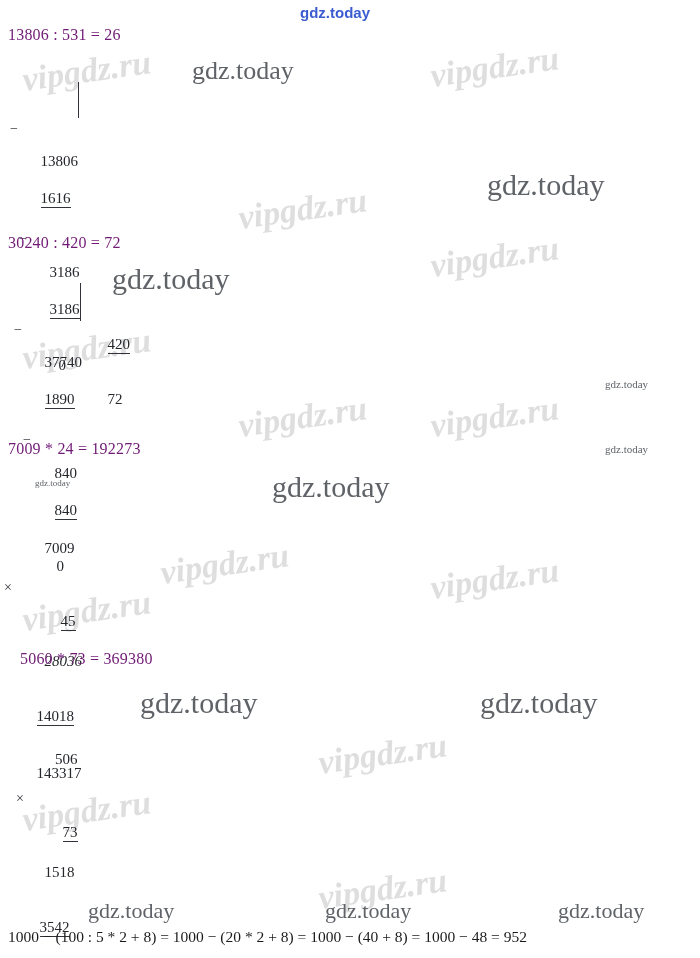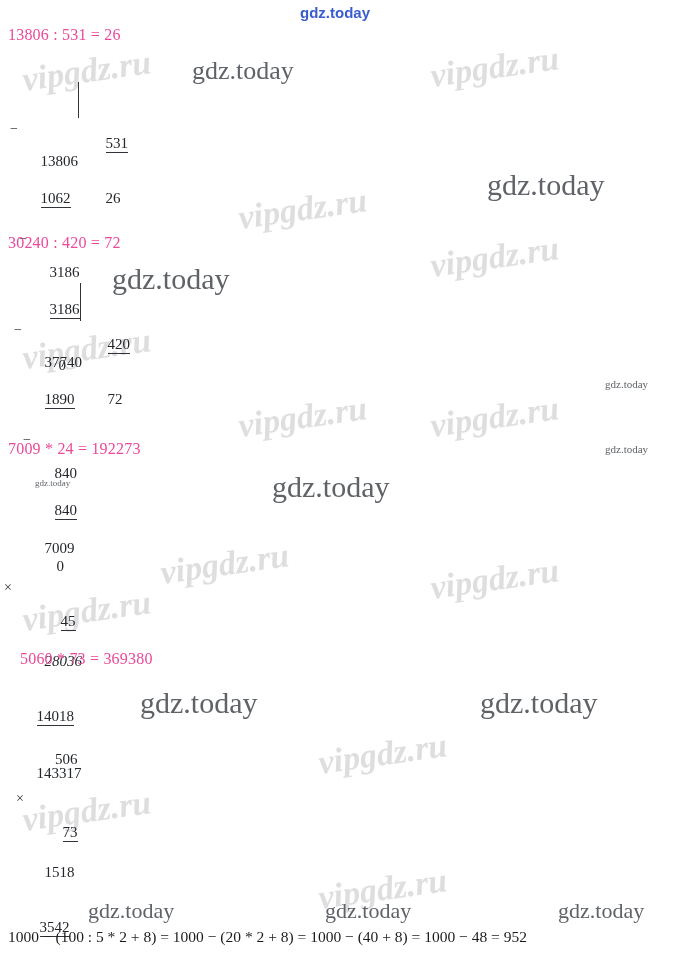--- a/index.html
+++ b/index.html
@@ -41,21 +41,21 @@
 
   
   .doc {
     position: absolute;
     inset: 0;
   }
   .eq {
     position: absolute;
     font-size: 16px;
     letter-spacing: 0.2px;
-    color: #ec4899;
+    color: #701a75;
     white-space: nowrap;
   }
   .work {
     position: absolute;
     font-size: 15px;
     color: #23262b;
     line-height: 1.18;
     white-space: pre;
   }
   .work .row {
@@ -119,42 +119,34 @@
     </div>
 
   <div class="eq" style="left:8px; top:26px;">13806 : 531 = 26</div>
 
   <div class="work" style="left:18px; top:82px;">
     <div class="row" style="height:20px;">
       <span class="sign" style="left:-8px; top:4px;">−</span>
       <span>13806</span>
     </div>
     <div class="row" style="height:20px;">
-      <span class="ul">1062</span>
+      <span class="ul">1616</span>
     </div>
     <div class="row" style="height:20px; padding-left:9px;">
       <span class="sign" style="left:1px; top:3px;">−</span>
       <span>3186</span>
     </div>
     <div class="row" style="height:20px; padding-left:9px;">
       <span class="ul">3186</span>
     </div>
     <div class="row" style="height:18px; padding-left:18px;">
       <span>0</span>
     </div>
   </div>
   <div class="vbar" style="left:78px; top:82px; height:36px;"></div>
-  <div class="work" style="left:83px; top:82px;">
-    <div class="row" style="height:20px;">
-      <span class="ul">531</span>
-    </div>
-    <div class="row" style="height:20px;">
-      <span>26</span>
-    </div>
-  </div>
 
   <div class="eq" style="left:8px; top:234px;">30240 : 420 = 72</div>
 
   <div class="work" style="left:22px; top:283px;">
     <div class="row" style="height:20px;">
       <span class="sign" style="left:-8px; top:4px;">−</span>
       <span>37740</span>
     </div>
     <div class="row" style="height:20px;">
       <span class="ul">1890</span>

